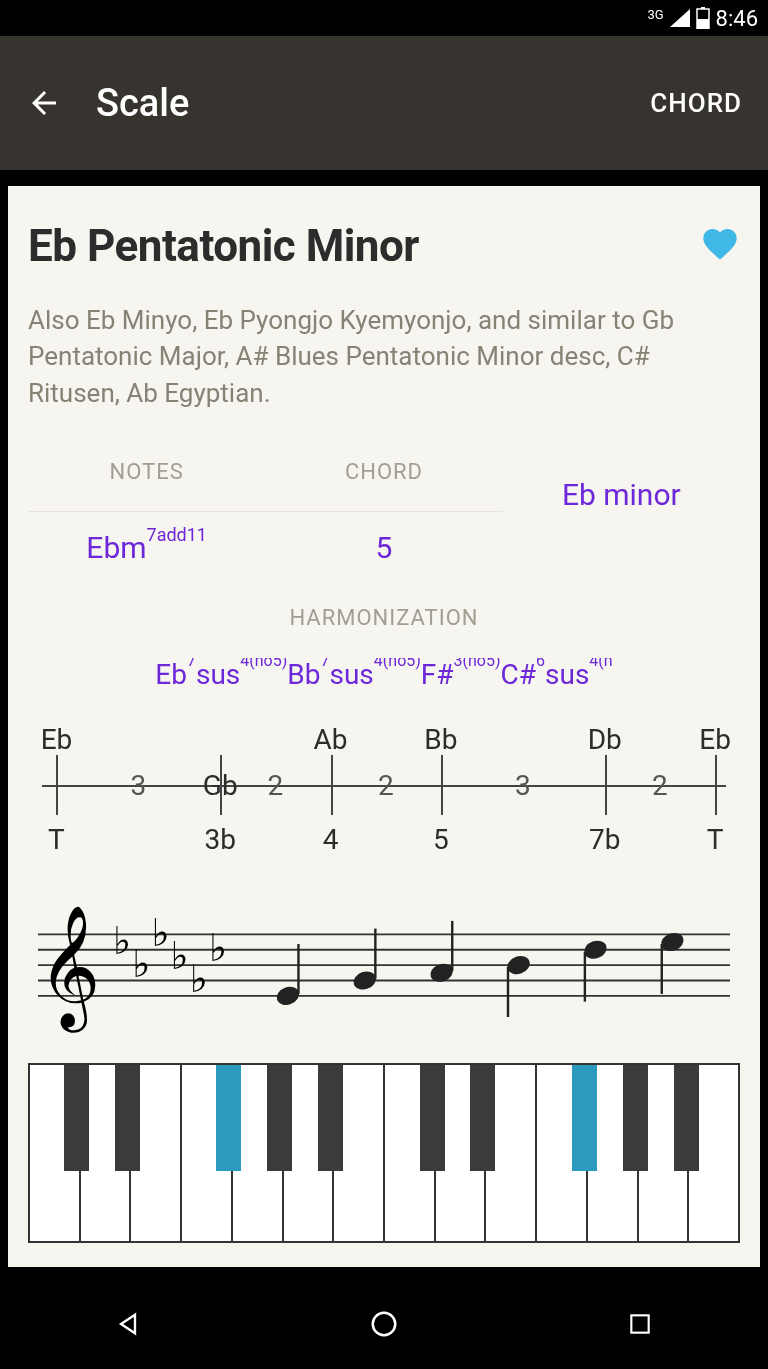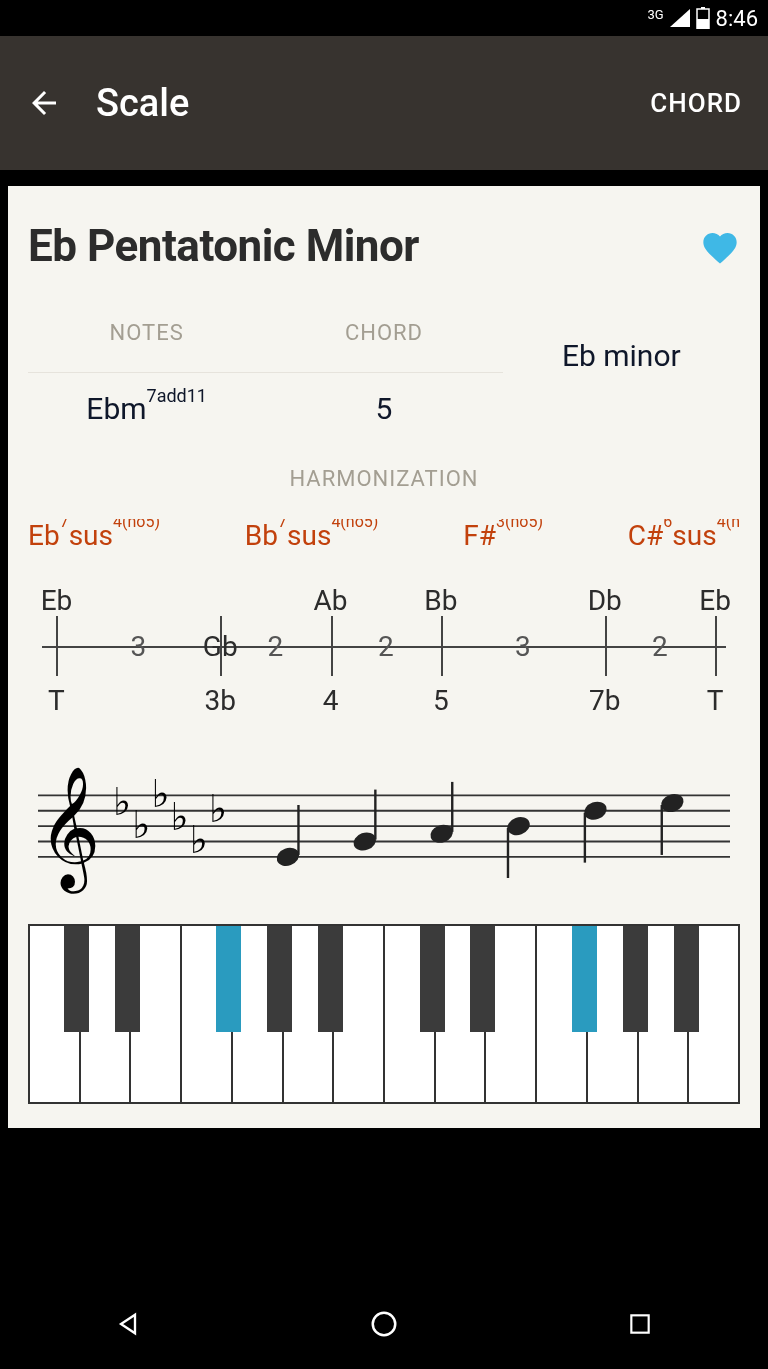--- a/index.html
+++ b/index.html
@@ -50,21 +50,21 @@
     padding: 16px 8px 8px 8px;
   }
   .card {
     background: #f6f5f0;
     width: 100%;
     padding: 34px 20px 24px 20px;
   }
   .title-row {
     display: flex;
     justify-content: space-between;
-    align-items: flex-end;
+    align-items: center;
   }
   .scale-title {
     font-size: 44px;
     font-weight: 700;
     color: #2c2c2c;
     letter-spacing: -0.5px;
   }
   .heart-icon { color: #3fb8e6; cursor:pointer; }
   .description {
     margin-top: 30px;
@@ -80,38 +80,38 @@
   }
   .info-head {
     font-size: 22px;
     color: #a39e92;
     letter-spacing: 1px;
     padding-bottom: 10px;
     border-bottom: 1px solid #e6e3dc;
   }
   .info-val {
     font-size: 30px;
-    color: #0f172a;
+    color: #6d28d9;
     padding-top: 18px;
     text-align: center;
   }
   .info-val sup { font-size: 18px; position:relative; top:-6px; }
   .harm-head {
     margin-top: 40px;
     text-align: center;
     font-size: 22px;
     color: #a39e92;
     letter-spacing: 1px;
   }
   .harm-row {
     margin-top: 28px;
     display: flex;
-    justify-content: space-between;
+    justify-content: center;
     font-size: 28px;
-    color: #c2410c;
+    color: #6d28d9;
     white-space: nowrap;
     overflow: hidden;
   }
   .harm-row > div { flex-shrink:0; }
   .harm-row sup { font-size: 16px; position:relative; top:-8px; }
   .interval-block {
     margin-top: 32px;
     height: 140px;
     position: relative;
   }
@@ -208,20 +208,21 @@
 
     <div class="title-row">
       <div class="scale-title">Eb Pentatonic Minor</div>
       <div class="heart-icon">
         <svg width="40" height="40" viewBox="0 0 24 24">
             <path d="M12 21.35l-1.45-1.32C5.4 15.36 2 12.28 2 8.5 2 5.42 4.42 3 7.5 3c1.74 0 3.41.81 4.5 2.09C13.09 3.81 14.76 3 16.5 3 19.58 3 22 5.42 22 8.5c0 3.78-3.4 6.86-8.55 11.54L12 21.35z" fill="#3fb8e6"></path>
           </svg>
       </div>
     </div>
 
+    <div class="description">Also Eb Minyo, Eb Pyongjo Kyemyonjo, and similar to Gb Pentatonic Major, A# Blues Pentatonic Minor desc, C# Ritusen, Ab Egyptian.</div>
 
     <div class="info-grid">
       <div class="info-head">NOTES</div>
       <div class="info-head">CHORD</div>
       <div class="info-val">Eb minor</div>
       <div class="info-val"><span>Ebm</span><sup>7add11</sup></div>
       <div class="info-val">5</div>
     </div>
 
     <div class="harm-head">HARMONIZATION</div>

